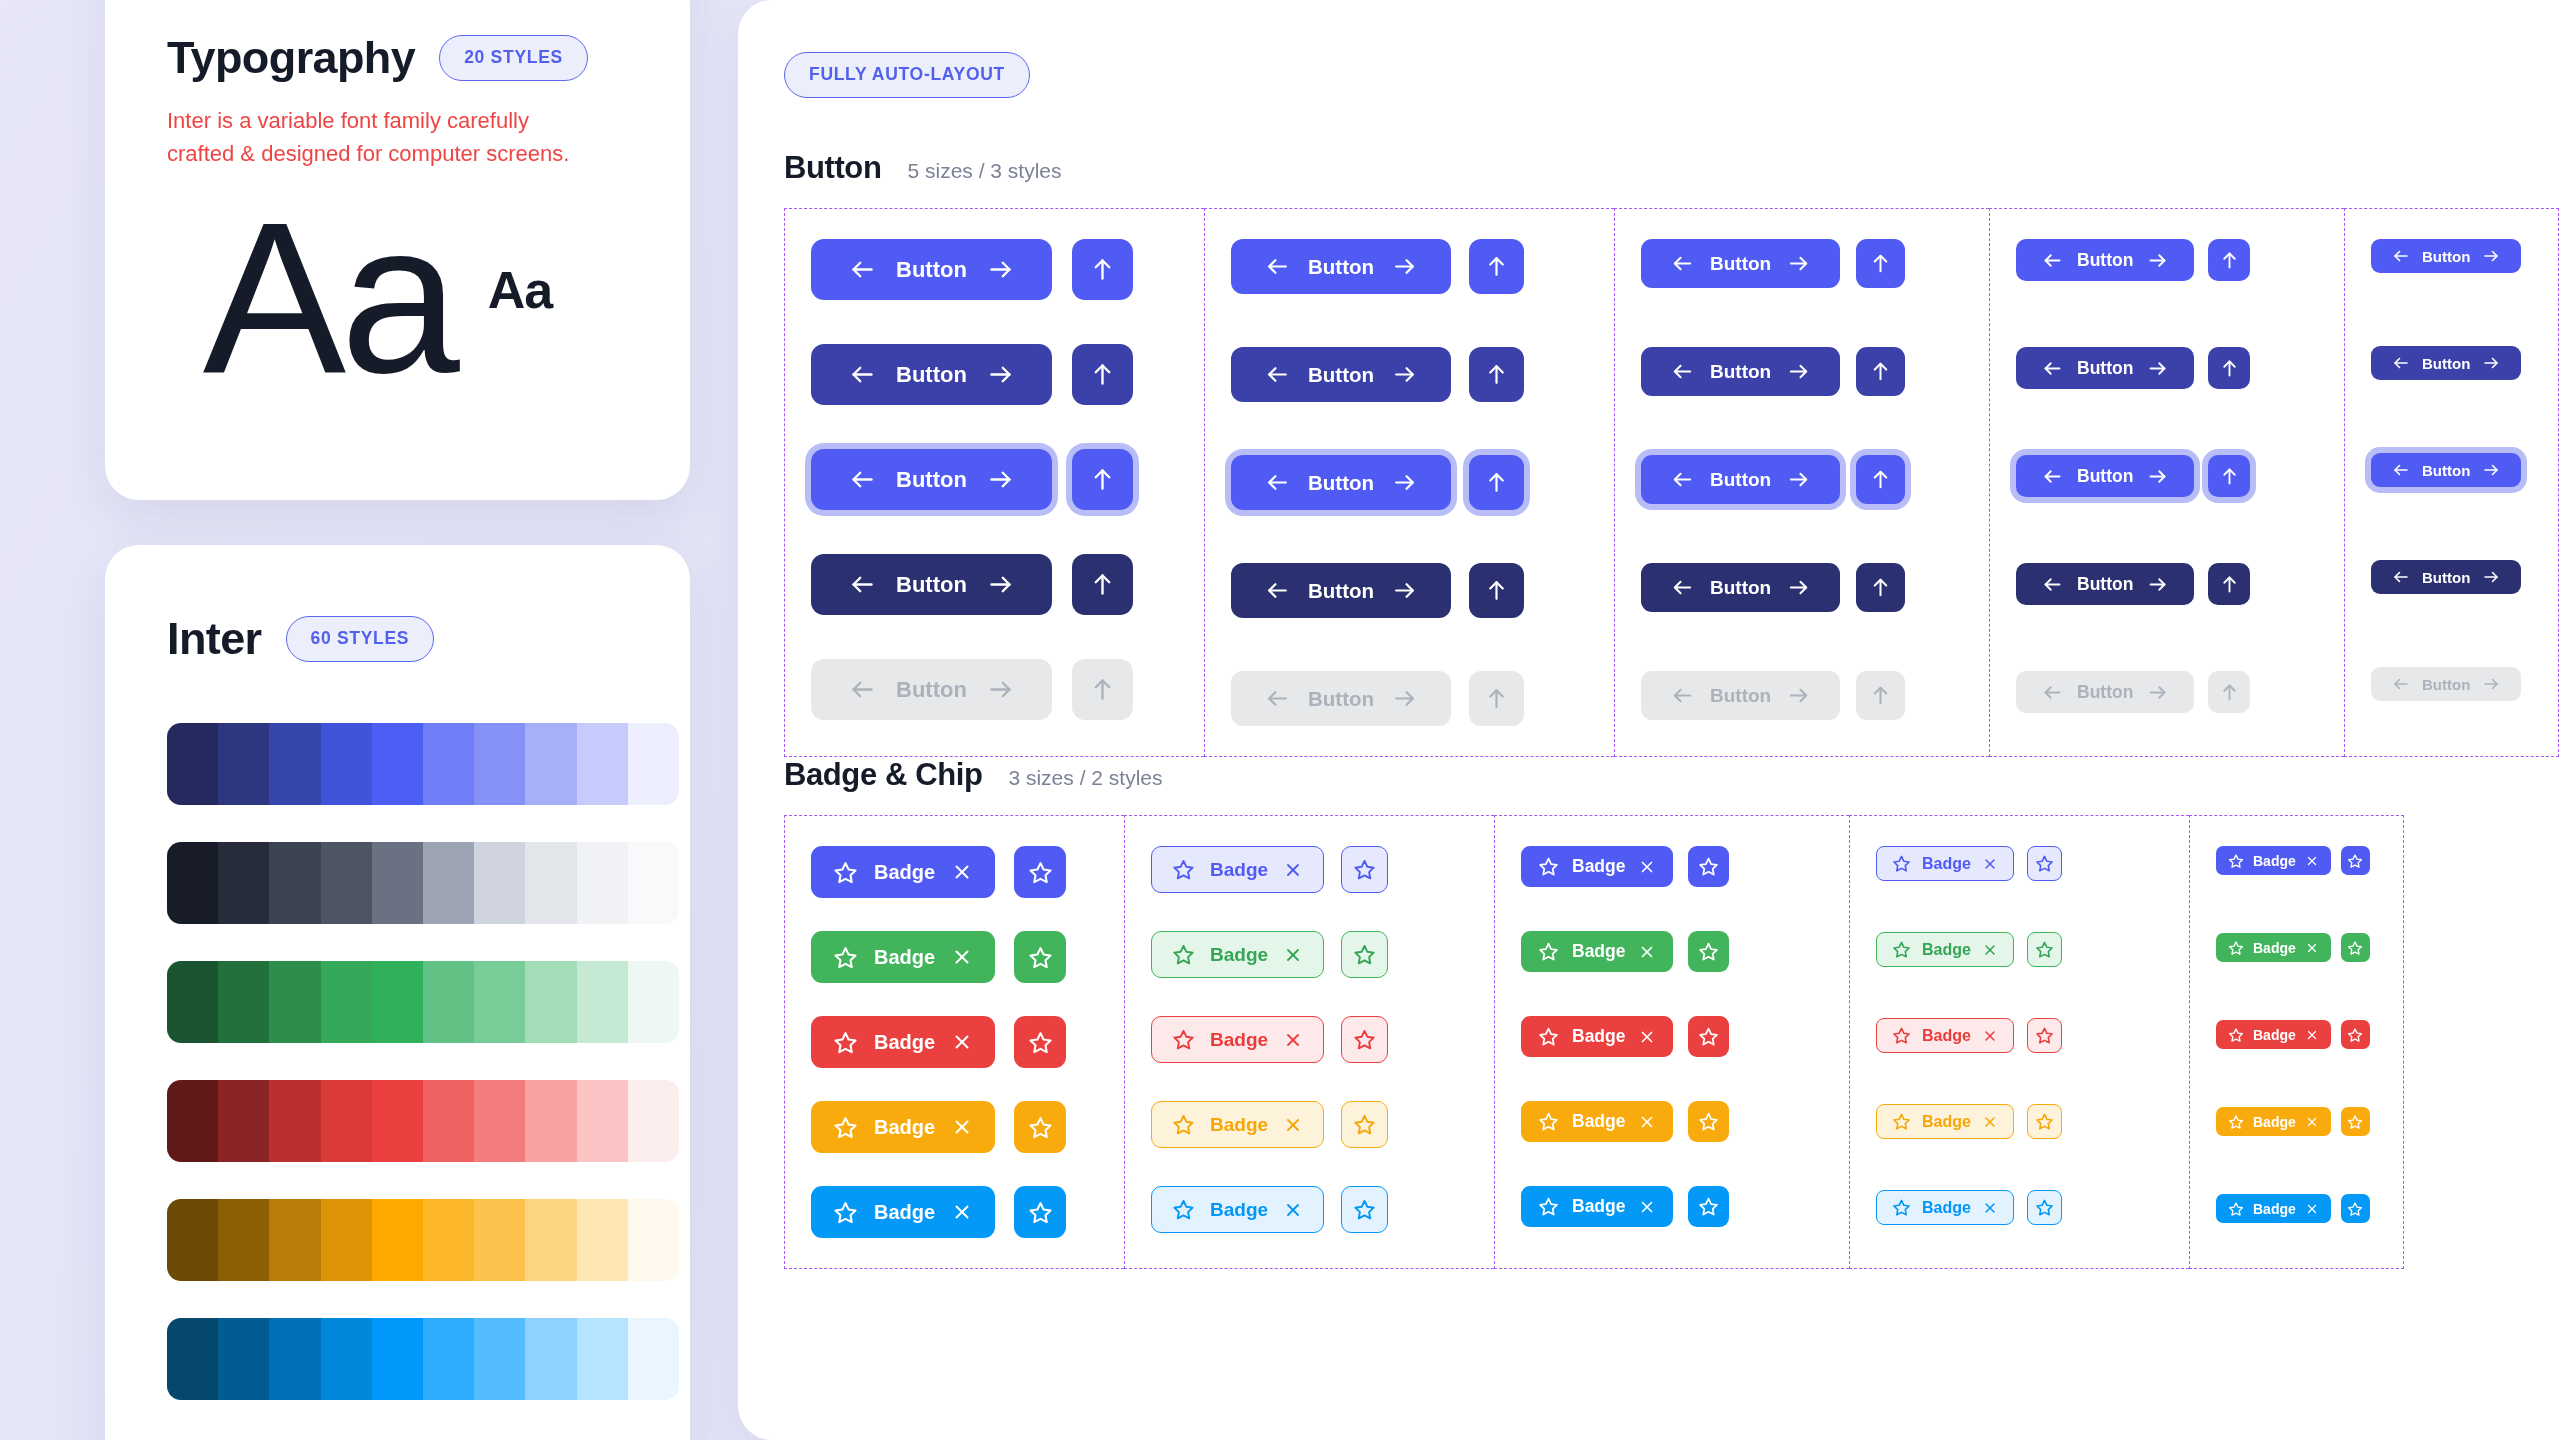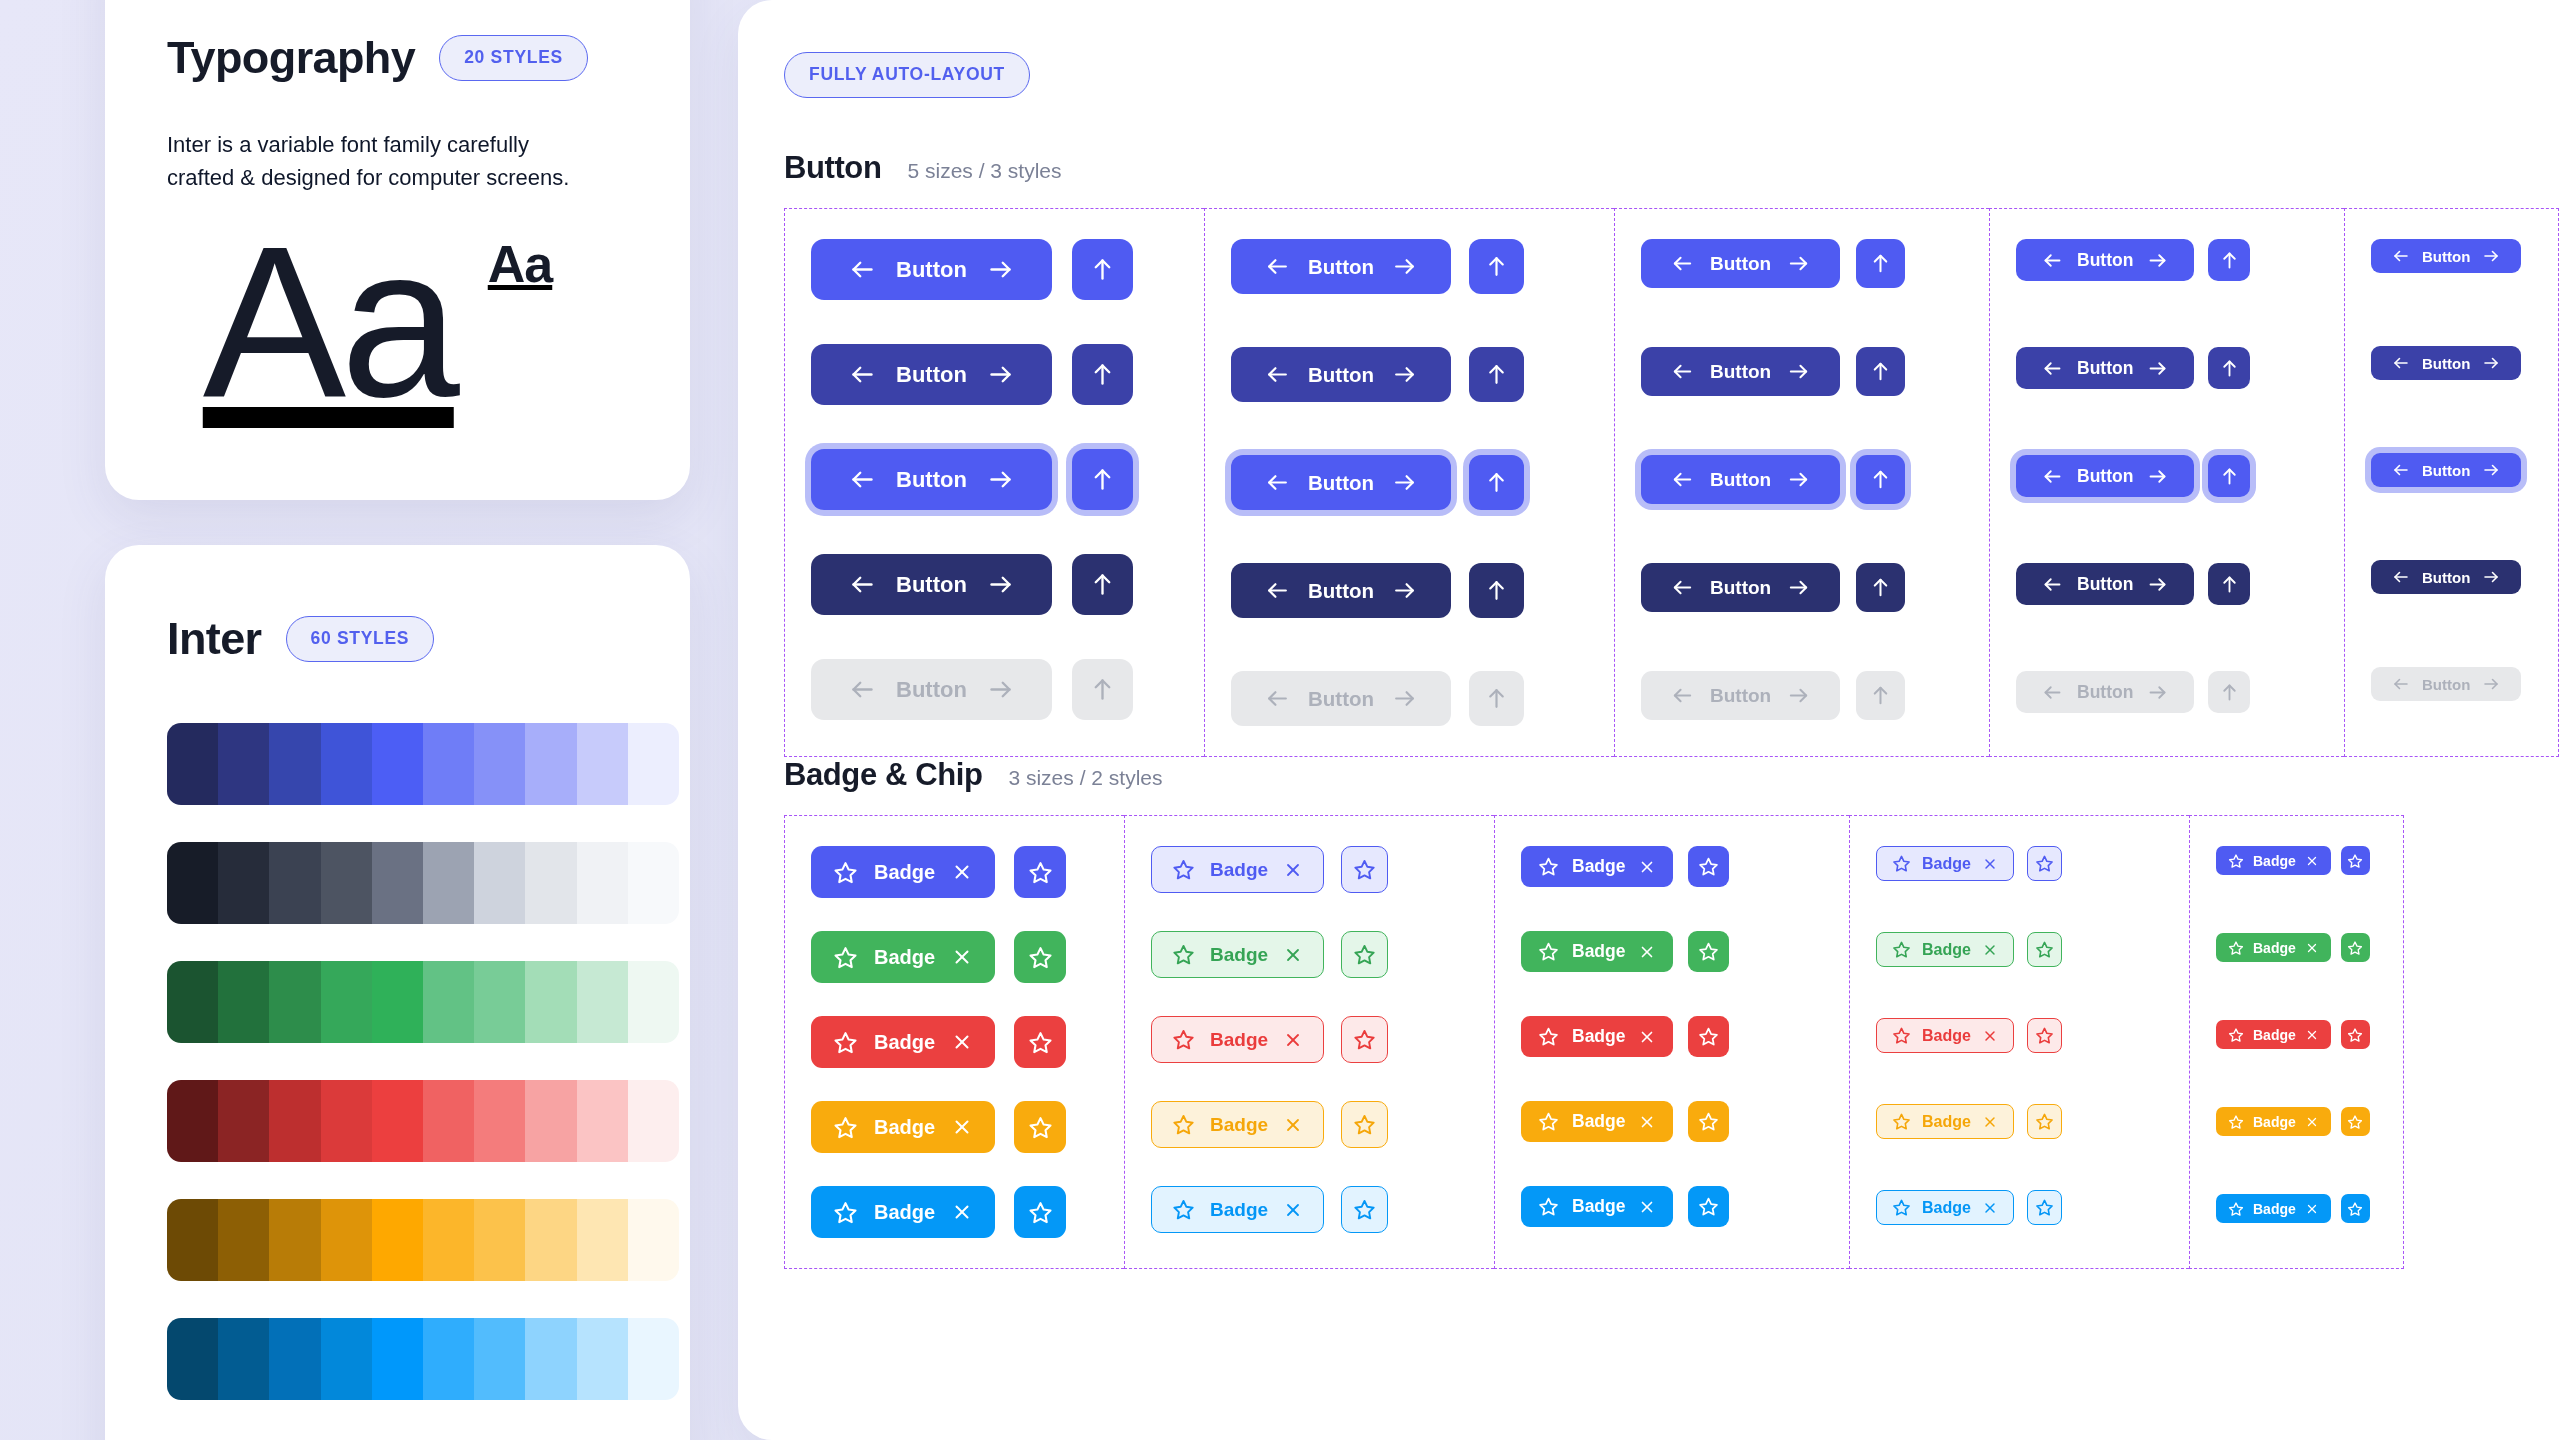--- a/index.html
+++ b/index.html
@@ -29,26 +29,26 @@
 
   .sec-head { display: flex; align-items: center; gap: 24px; }
   .sec-title { font-size: 45px; font-weight: bold; color: #161b29; letter-spacing: -.6px; }
   .pill {
     border: 1.6px solid #5a68f0; background: #eceefb; color: #5260ee;
     border-radius: 999px; font-size: 17.5px; font-weight: bold;
     letter-spacing: .7px; padding: 11px 24px 12px; white-space: nowrap;
   }
 
   .typo-desc {
-    margin-top: 44px; font-size: 22px; line-height: 1.5;
-    color: #0f172a; max-width: 430px;
+    margin-top: 20px; font-size: 22px; line-height: 1.5;
+    color: #ef4444; max-width: 430px;
   }
   .specimen {
-    margin-top: 40px; display: flex; align-items: flex-start;
-    justify-content: center; gap: 34px; padding-right: 40px; text-decoration: underline;
+    margin-top: 40px; display: flex; align-items: center;
+    justify-content: center; gap: 34px; padding-right: 40px;
   }
   .specimen .big { font-size: 215px; line-height: .82; color: #161b29; letter-spacing: -6px; }
   .specimen .small { font-size: 52px; font-weight: bold; color: #161b29; letter-spacing: -1px; padding-bottom: 16px; }
 
   
   .ramps { margin-top: 58px; display: flex; flex-direction: column; gap: 37px; }
   .ramp { display: flex; height: 82px; border-radius: 14px; overflow: hidden; width: 512px; }
   .ramp .swatch { flex: 1 1 0; height: 100%; }
 
   

